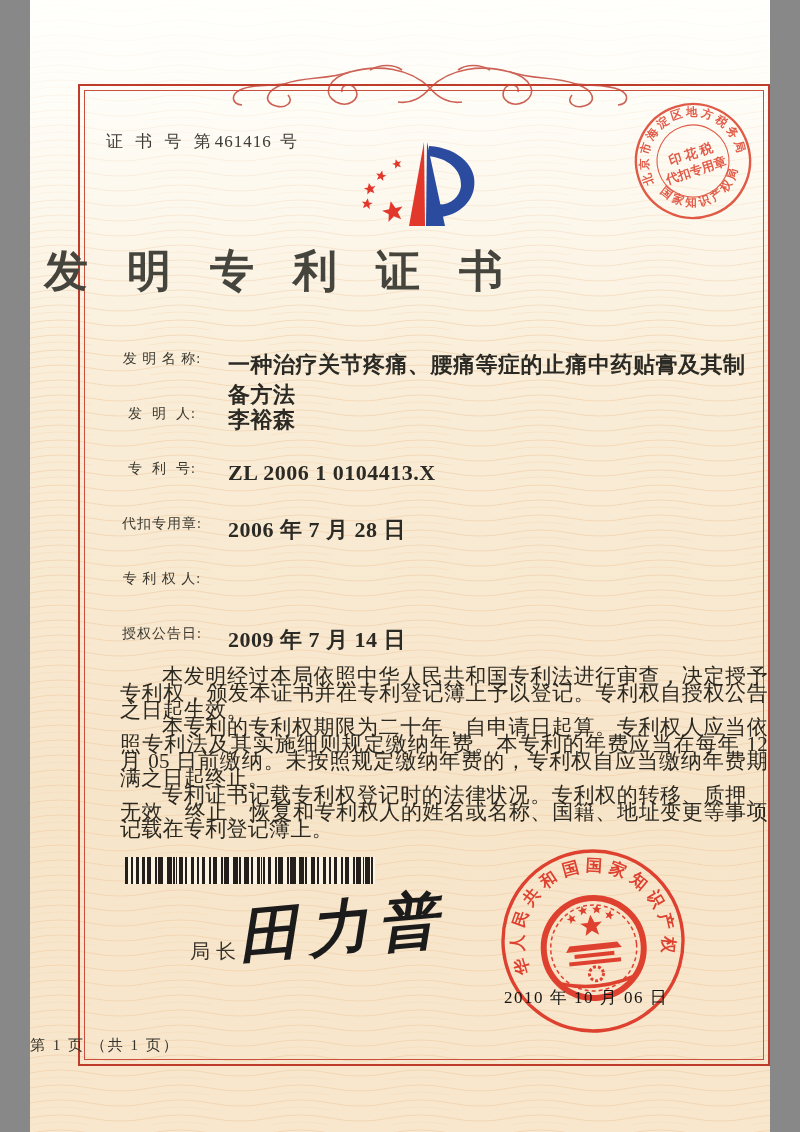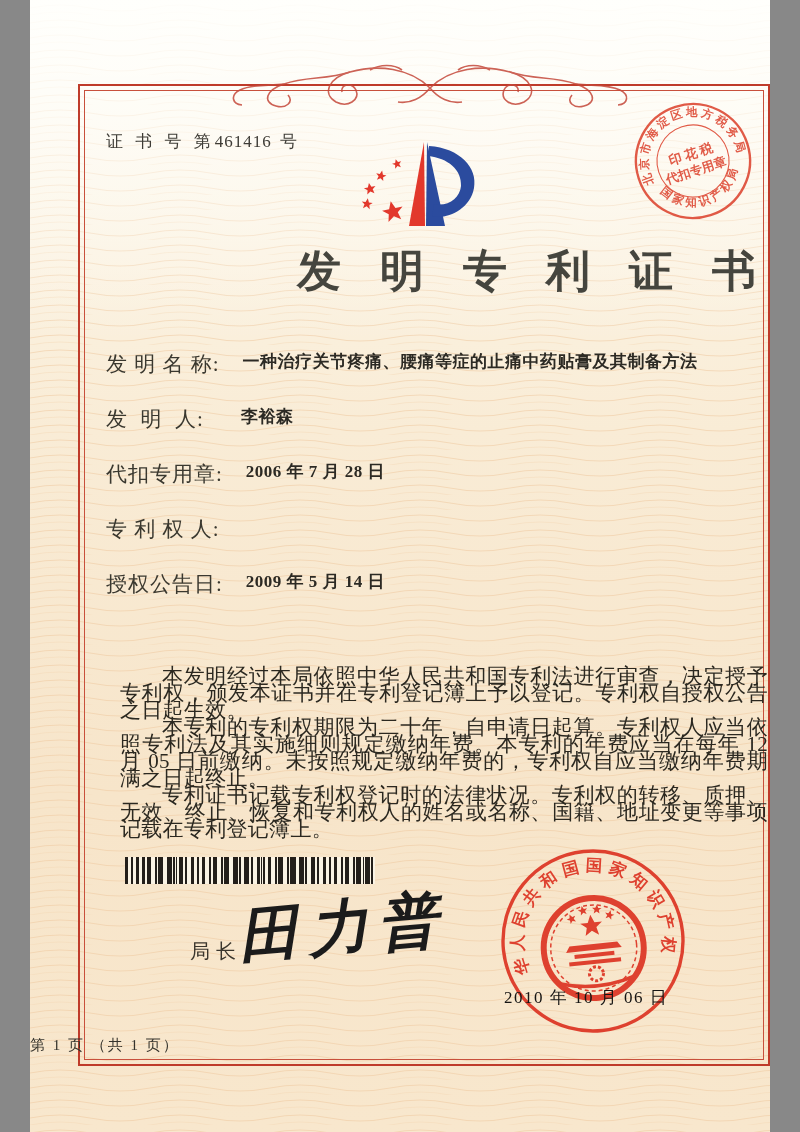--- a/index.html
+++ b/index.html
@@ -14,27 +14,27 @@
   .frame-outer { position:absolute; left:48px; top:84px; width:692px; height:982px;
     border:2px solid #bf3b2a; }
   .frame-inner { position:absolute; left:4px; top:4px; right:4px; bottom:4px;
     border:1px solid #c8503c; }
   .flourish { position:absolute; left:180px; top:56px; }
   .cert-no { position:absolute; left:76px; top:130px; font-size:17px; color:#3e3c36;
     letter-spacing:4px; white-space:pre; }
   .cert-no .num { letter-spacing:1px; }
   .tax-seal { position:absolute; left:598px; top:96px; transform:rotate(-18deg); opacity:0.88; }
   .logo { position:absolute; left:322px; top:134px; }
-  .title { position:absolute; left:0; right:0; top:242px; text-align:right;
+  .title { position:absolute; left:0; right:0; top:242px; text-align:left;
     font-size:44px; font-weight:600; color:#45453e; letter-spacing:14px; text-indent:14px;
     font-family:"Liberation Serif","DejaVu Serif",serif; }
   .fields { position:absolute; left:76px; top:350px; width:660px; }
   .field { display:flex; align-items:flex-start; height:55px; }
-  .field-label { white-space:pre; font-size:21px; color:#3a382f; min-width:112px; letter-spacing:1px; }
-  .field-value { font-size:17px; font-weight:700; color:#2c2a24; margin-left:23px; letter-spacing:0.5px; }
+  .field-label { white-space:pre; font-size:14px; color:#3a382f; min-width:112px; letter-spacing:1px;text-align:center; }
+  .field-value { font-size:22px; font-weight:700; color:#2c2a24; margin-left:10px; letter-spacing:0.5px; }
   .paras { position:absolute; left:90px; top:668px; width:648px; }
   .paras p { font-size:21px; line-height:17px; text-align:justify; text-indent:2em;
     color:#2b2820; letter-spacing:0.3px; }
   .barcode { position:absolute; left:95px; top:857px; width:250px; height:27px;
     background-color:#faf3e4;
     background-image:
       repeating-linear-gradient(90deg,#241f1a 0 2px,transparent 2px 6px),
       repeating-linear-gradient(90deg,#241f1a 0 3px,transparent 3px 11px),
       repeating-linear-gradient(90deg,#241f1a 0 1px,transparent 1px 17px);
   }
@@ -121,29 +121,33 @@
   <div class="fields">
     <div class="field">
       <span class="field-label">发 明 名 称:</span>
       <span class="field-value">一种治疗关节疼痛、腰痛等症的止痛中药贴膏及其制备方法</span>
     </div>
     <div class="field">
       <span class="field-label">发  明  人:</span>
       <span class="field-value">李裕森</span>
     </div>
     <div class="field">
+      <span class="field-label">专  利  号:</span>
+      <span class="field-value">ZL 2006 1 0104413.X</span>
+    </div>
+    <div class="field">
       <span class="field-label">代扣专用章:</span>
       <span class="field-value">2006 年 7 月 28 日</span>
     </div>
     <div class="field">
       <span class="field-label">专 利 权 人:</span>
     </div>
     <div class="field">
       <span class="field-label">授权公告日:</span>
-      <span class="field-value">2009 年 5 月 14 日</span>
+      <span class="field-value">2009 年 7 月 14 日</span>
     </div>
   </div>
 
   <div class="paras">
     <p>本发明经过本局依照中华人民共和国专利法进行审查，决定授予专利权，颁发本证书并在专利登记簿上予以登记。专利权自授权公告之日起生效。</p>
     <p>本专利的专利权期限为二十年，自申请日起算。专利权人应当依照专利法及其实施细则规定缴纳年费。本专利的年费应当在每年 12 月 05 日前缴纳。未按照规定缴纳年费的，专利权自应当缴纳年费期满之日起终止。</p>
     <p>专利证书记载专利权登记时的法律状况。专利权的转移、质押、无效、终止、恢复和专利权人的姓名或名称、国籍、地址变更等事项记载在专利登记簿上。</p>
   </div>
 
   <div class="barcode"></div>

